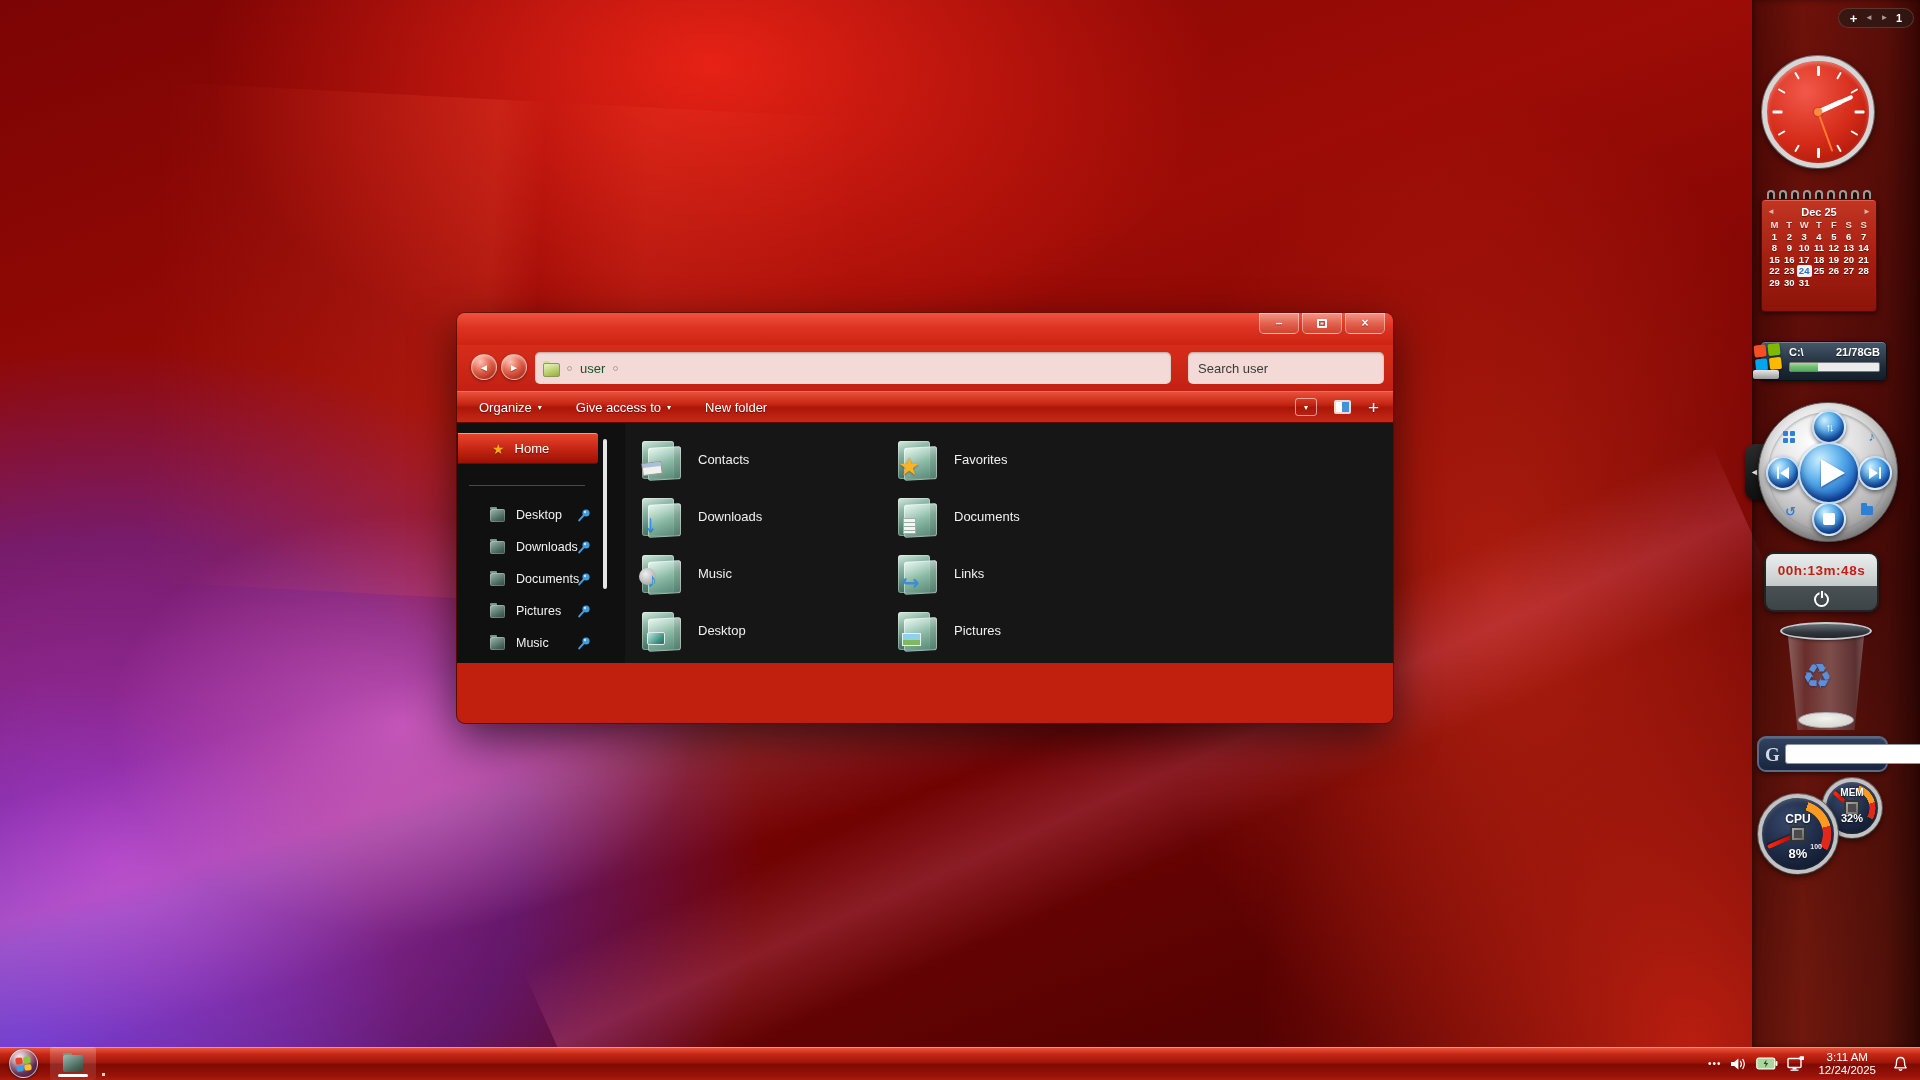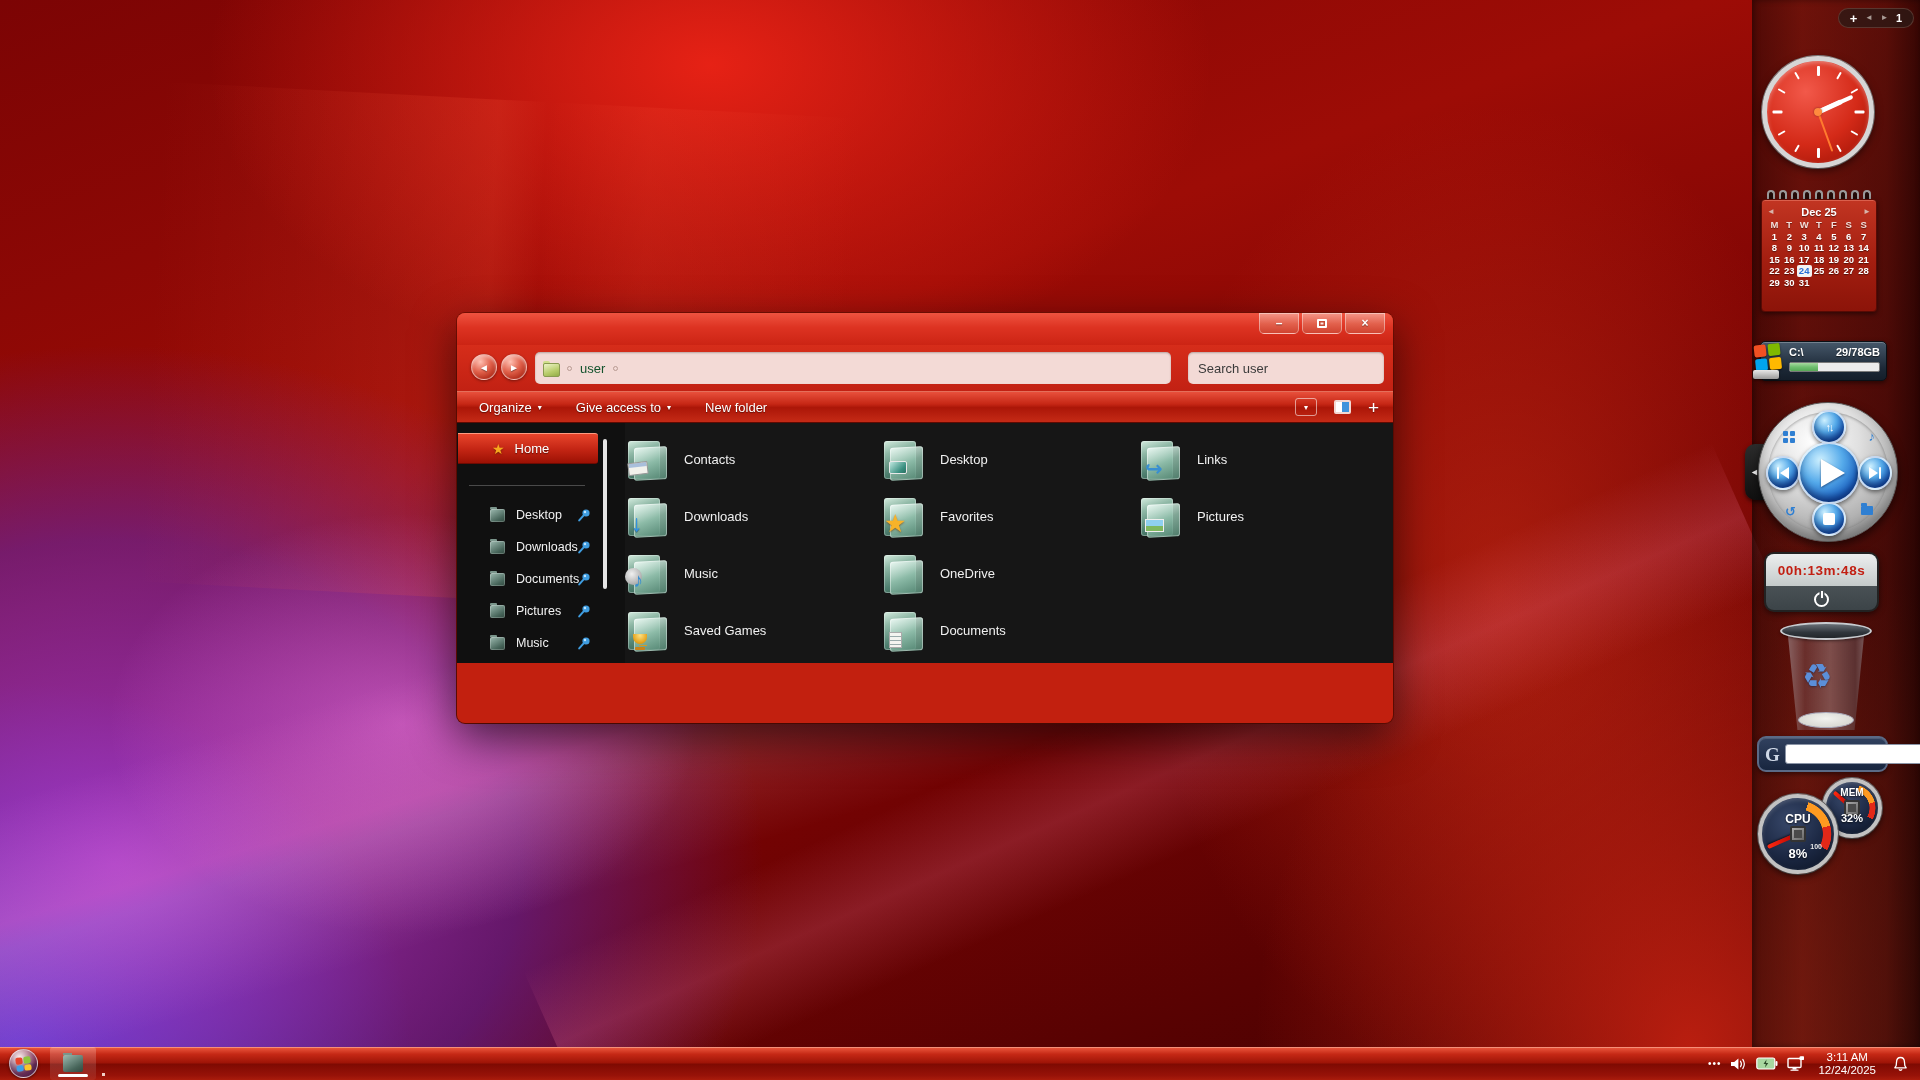--- a/index.html
+++ b/index.html
@@ -250,21 +250,21 @@
   .nav-list { position:absolute; left:0; top:76px; width:150px; }
   .nav-item { position:relative; height:32px; display:flex; align-items:center; gap:11px; padding-left:33px; }
   .mini-folder { width:15px; height:13px; border-radius:2px;
     background:linear-gradient(150deg,#9fbcb2,#47655a 70%,#32493f); box-shadow:inset 0 0 0 1px rgba(255,255,255,.22); position:relative; }
   .mini-folder::before { content:""; position:absolute; left:0; top:-2px; width:7px; height:2px;
     background:#7a958b; border-radius:1px 1px 0 0; }
   .nav-label { color:#f2f2f2; font-size:12.5px; flex:1; }
   .nav-pin { position:absolute; right:16px; top:9px; width:14px; height:14px; }
   .nav-scroll { position:absolute; right:18px; top:16px; width:4px; height:150px; background:#e6e6e6; border-radius:2px; }
 
-  .filegrid { margin-top:8px; display:grid; grid-template-columns:256px 257px 240px;
+  .filegrid { margin-left:14px; margin-top:8px; display:grid; grid-template-columns:256px 257px 240px;
     grid-template-rows:repeat(4,57px); grid-auto-flow:column; }
   .folder-item { display:flex; align-items:center; gap:15px; }
   .flabel { color:#f0f0f0; font-size:13px; }
 
   .vfolder { position:relative; width:44px; height:42px; flex:0 0 44px; }
   .vfolder .fback { position:absolute; left:3px; top:2px; width:32px; height:38px; border-radius:3px;
     background:linear-gradient(160deg,#d4ecdf 0%,#8fb8a6 28%,#4f8070 68%,#31584a);
     box-shadow:inset 0 0 0 1px rgba(255,255,255,.3); }
   .vfolder .ffront { position:absolute; left:9px; top:8px; width:33px; height:33px; border-radius:3px;
     background:linear-gradient(160deg,rgba(238,250,245,.95),rgba(152,198,178,.82) 48%,rgba(86,138,118,.88));
@@ -442,21 +442,21 @@
 <div class="g-drive">
   <div class="drive-flag">
     <i class="f1"></i>
       <i class="f2"></i>
       <i class="f3"></i>
       <i class="f4"></i>
   </div>
   <div class="drive-tray"></div>
   <div class="drive-row">
     <b>C:\</b>
-    <b>29/78GB</b>
+    <b>21/78GB</b>
   </div>
   <div class="drive-bar">
     <div class="drive-fill" id="drive-fill" style="width: 31%;"></div>
   </div>
 </div>
 
 <div class="g-media">
   <div class="media-tab">
     <span>◄</span>
   </div>
@@ -659,49 +659,34 @@
         </div>
         <div class="folder-item">
           <span class="vfolder ic-music-note">
             <span class="fback"></span>
             <span class="ffront"></span>
             <span class="ov">♪</span>
           </span>
           <span class="flabel">Music</span>
         </div>
         <div class="folder-item">
-          <span class="vfolder ic-trophy">
-            <span class="fback"></span>
-            <span class="ffront"></span>
-            <span class="ov"></span>
-          </span>
-          <span class="flabel">Saved Games</span>
-        </div>
-        <div class="folder-item">
           <span class="vfolder ic-screen">
             <span class="fback"></span>
             <span class="ffront"></span>
             <span class="ov"></span>
           </span>
           <span class="flabel">Desktop</span>
         </div>
         <div class="folder-item">
           <span class="vfolder ic-star">
             <span class="fback"></span>
             <span class="ffront"></span>
             <span class="ov">★</span>
           </span>
           <span class="flabel">Favorites</span>
-        </div>
-        <div class="folder-item">
-          <span class="vfolder ic-plain">
-            <span class="fback"></span>
-            <span class="ffront"></span>
-          </span>
-          <span class="flabel">OneDrive</span>
         </div>
         <div class="folder-item">
           <span class="vfolder ic-document">
             <span class="fback"></span>
             <span class="ffront"></span>
             <span class="ov"></span>
           </span>
           <span class="flabel">Documents</span>
         </div>
         <div class="folder-item">

